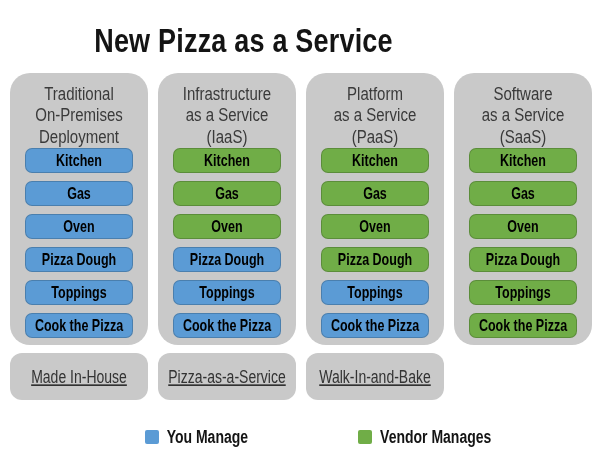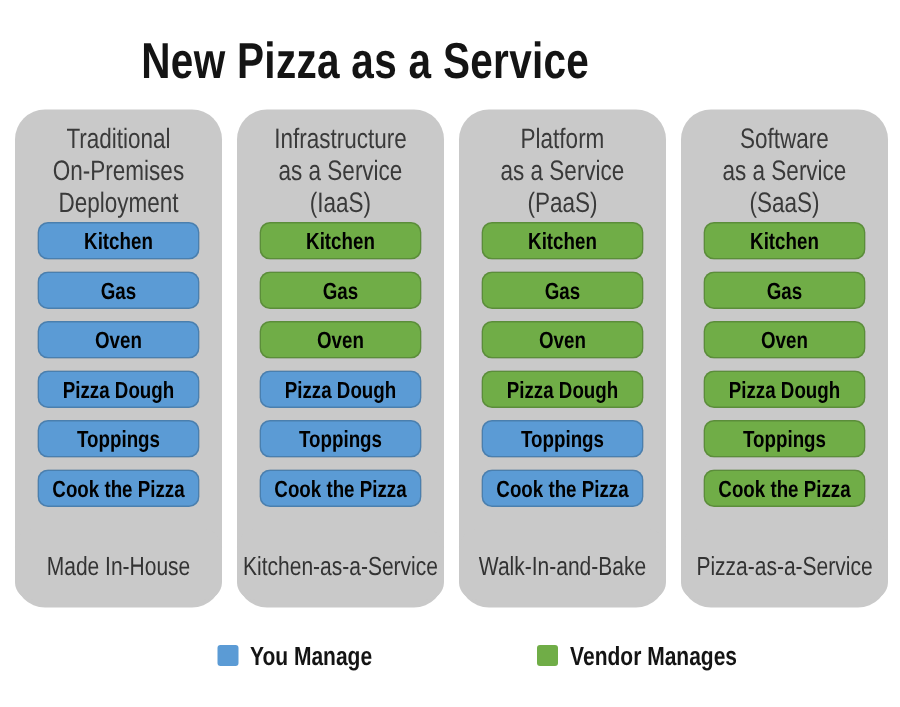--- a/index.html
+++ b/index.html
@@ -15,39 +15,39 @@
   .stretch { display: inline-block; transform: scaleY(1.25); transform-origin: center; }
 
   .title-row { position: absolute; top: 26px; left: 0; width: 487px; text-align: center; }
   .title {
     margin: 0; display: inline-block; transform: scaleY(1.25); transform-origin: center;
     font-size: 27px; font-weight: bold; color: #141414; letter-spacing: 0.2px;
   }
 
   .cols { position: absolute; left: 10px; top: 73px; display: flex; gap: 10px; }
   .col {
-    width: 138px; height: 332px; box-sizing: border-box;
+    width: 138px; height: 272px; box-sizing: border-box;
     background: #c9c9c9; border-radius: 20px;
     padding: 16px 15px 0 15px;
   }
   .col-header {
     height: 51px; margin: 0 -4px; text-align: center;
     transform: scaleY(1.25); transform-origin: center;
     color: #3a3a3a; font-size: 15px;
   }
   .col-header .hline { display: block; line-height: 17px; white-space: nowrap; }
   .layers { margin-top: 8px; }
   .layer {
     height: 25px; margin-bottom: 8px; box-sizing: border-box;
     border-radius: 7px; border: 1px solid rgba(0,0,0,0.18);
     display: flex; align-items: center; justify-content: center;
     color: #000000; font-weight: bold; font-size: 12.5px; white-space: nowrap;
   }
 
-  .footers { position: absolute; left: 10px; top: 353px; display: flex; gap: 10px; }
+  .footers { position: absolute; left: 10px; top: 353px; display: flex; gap: 10px; text-decoration: underline; }
   .footer-box {
     width: 138px; height: 47px; background: #c9c9c9; border-radius: 12px;
     display: flex; align-items: center; justify-content: center;
     color: #333333; font-size: 14px; white-space: nowrap;
   }
 
   .legend {
     position: absolute; top: 429px; left: 0; width: 600px;
     display: flex; justify-content: center; gap: 110px; padding-left: 18px;
   }
@@ -178,27 +178,24 @@
       </div>
     </div>
 
   </div>
 
   <div class="footers">
     <div class="footer-box">
         <span class="stretch">Made In-House</span>
       </div>
     <div class="footer-box">
-        <span class="stretch">Kitchen-as-a-Service</span>
+        <span class="stretch">Pizza-as-a-Service</span>
       </div>
     <div class="footer-box">
         <span class="stretch">Walk-In-and-Bake</span>
-      </div>
-    <div class="footer-box">
-        <span class="stretch">Pizza-as-a-Service</span>
       </div>
   </div>
 
   <div class="legend">
     <div class="legend-item">
       <span class="legend-swatch" style="background-color: rgb(91, 155, 213);"></span>
       <span class="legend-label stretch">You Manage</span>
     </div>
     <div class="legend-item">
       <span class="legend-swatch" style="background-color: rgb(112, 173, 71);"></span>

